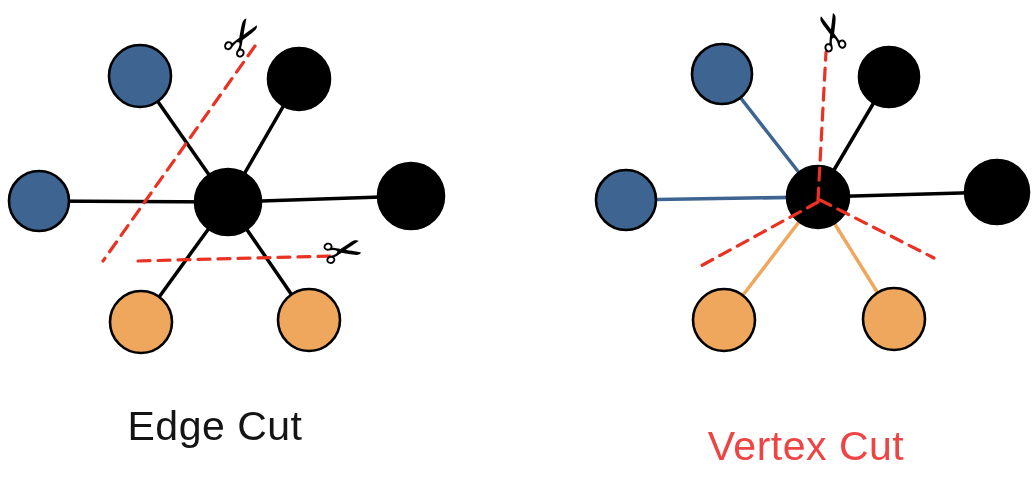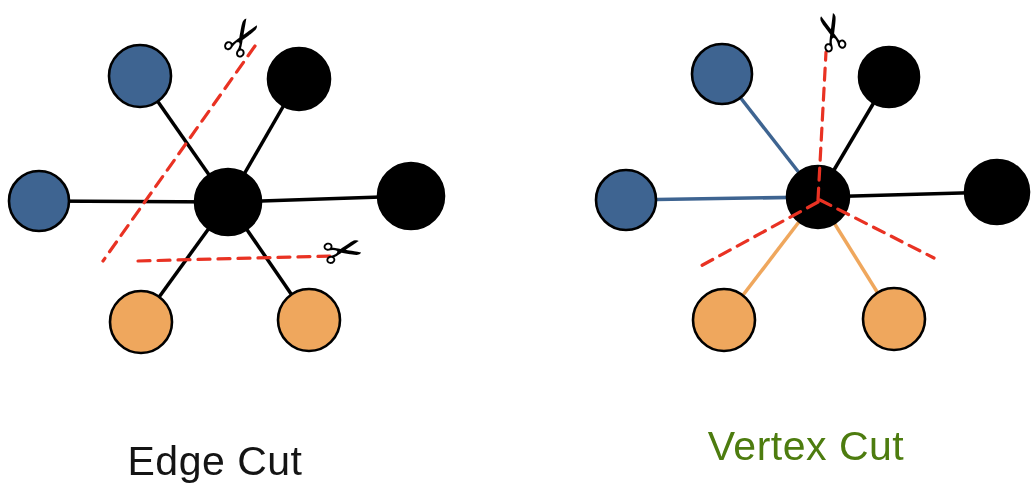--- a/index.html
+++ b/index.html
@@ -68,15 +68,15 @@
         <circle cx="997" cy="192" r="32" fill="#000000" stroke="#000000" stroke-width="2.6"></circle>
         <circle cx="724" cy="320" r="31" fill="#efa75d" stroke="#000000" stroke-width="2.6"></circle>
         <circle cx="894" cy="319" r="31" fill="#efa75d" stroke="#000000" stroke-width="2.6"></circle>
         <circle cx="818" cy="197" r="31" fill="#000000" stroke="#000000" stroke-width="2.6"></circle>
         <line x1="818" y1="200" x2="826" y2="52" stroke="#e93223" stroke-width="3.2" stroke-dasharray="12 8" stroke-linecap="round"></line>
         <line x1="818" y1="202" x2="699" y2="267" stroke="#e93223" stroke-width="3.2" stroke-dasharray="12 8" stroke-linecap="round"></line>
         <line x1="820" y1="200" x2="934" y2="258" stroke="#e93223" stroke-width="3.2" stroke-dasharray="12 8" stroke-linecap="round"></line>
         <text x="833" y="32" font-size="50" font-family="&quot;DejaVu Sans&quot;, sans-serif" fill="#000000" text-anchor="middle" dominant-baseline="central" transform="rotate(-105 833 32)">✂</text>
       </g>
     </svg>
-  <div class="diagram-label" id="label-0" style="left: 215px; top: 438px; color: rgb(20, 20, 20);">Edge Cut</div>
-  <div class="diagram-label" id="label-1" style="left: 806px; top: 423px; color: #4d7c0f;">Vertex Cut</div>
+  <div class="diagram-label" id="label-0" style="left: 215px; top: 403px; color: rgb(20, 20, 20);">Edge Cut</div>
+  <div class="diagram-label" id="label-1" style="left: 806px; top: 423px; color: #ef4444;">Vertex Cut</div>
 </div>
 
 </body></html>

